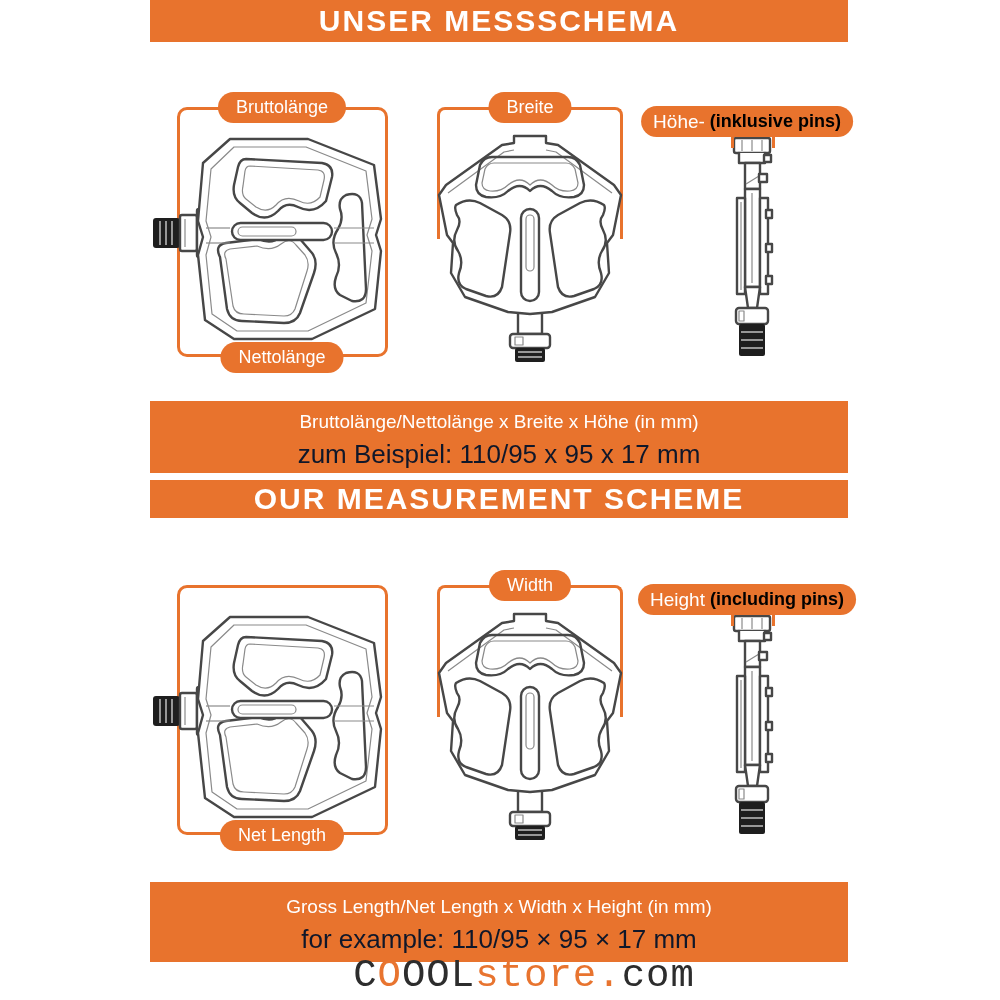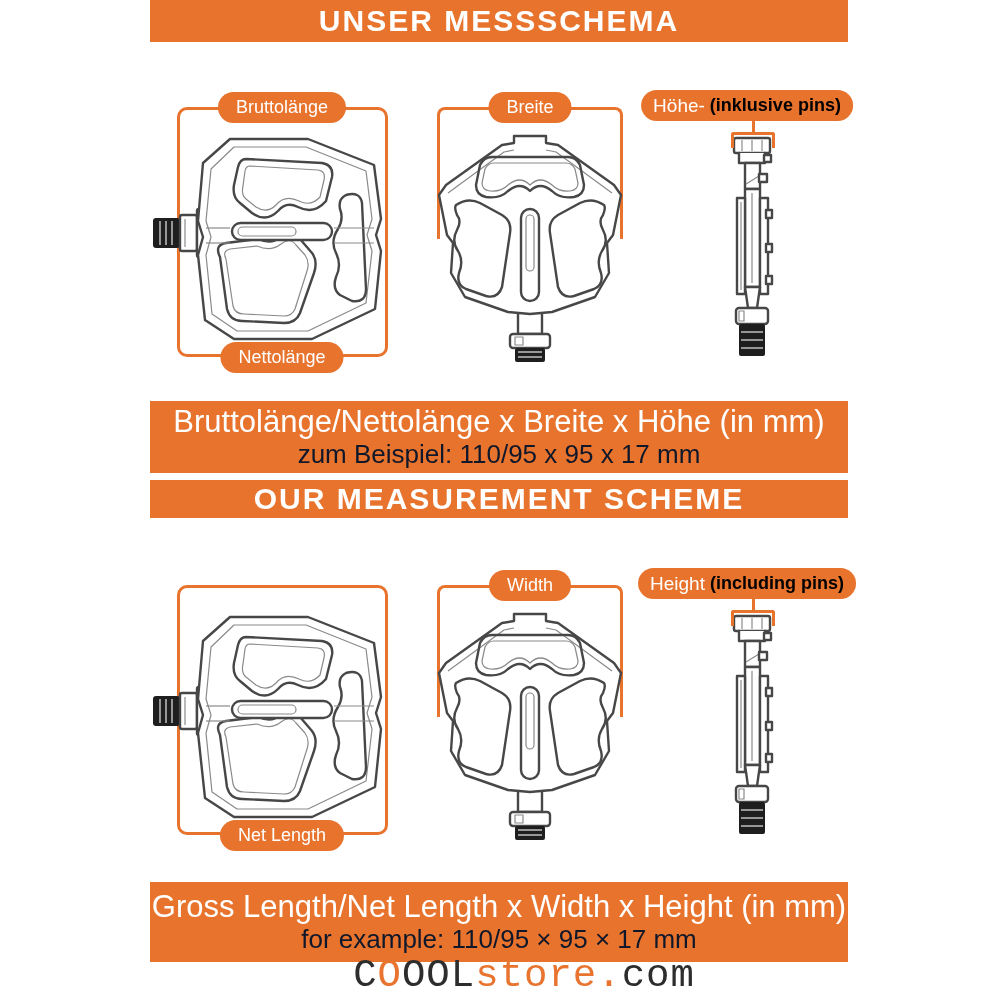--- a/index.html
+++ b/index.html
@@ -2,28 +2,28 @@
 <html><head>
 <meta charset="utf-8">
 <style>
   html,body{margin:0;padding:0;background:#ffffff;}
   .canvas{position:relative;width:1000px;height:1000px;background:#fff;overflow:hidden;
           font-family:"Liberation Sans",sans-serif;}
   
   .banner{position:absolute;left:150px;width:698px;background:#E8732D;display:flex;
           flex-direction:column;align-items:center;justify-content:center;}
   .banner-title{height:42px;color:#ffffff;font-weight:800;font-size:30px;letter-spacing:2px;}
-  .formula .f1{color:#ffffff;font-size:31px;line-height:34px;white-space:nowrap;}
+  .formula .f1{color:#ffffff;font-size:19px;line-height:34px;white-space:nowrap;}
   .formula .f2{color:#0f172a;font-size:26px;line-height:30px;white-space:nowrap;}
   
   .pill{position:absolute;transform:translateX(-50%);height:31px;background:#E8732D;
         border-radius:16px;display:inline-flex;align-items:center;gap:5px;padding:0 18px;
         color:#ffffff;font-size:18px;white-space:nowrap;z-index:3;}
   .pill .note{color:#000000;font-weight:700;font-size:18px;}
-  .pill-small{font-size:19px;padding:0 12px;}
+  .pill-small{font-size:19px;padding:0 12px;margin-top:16px;}
   
   .bracket-rect{position:absolute;border:3px solid #E8732D;border-radius:10px;z-index:1;
                 box-sizing:border-box;}
   .bracket-open{position:absolute;border:3px solid #E8732D;border-bottom:none;
                 border-radius:8px 8px 0 0;z-index:1;box-sizing:border-box;}
   .bracket-tiny{position:absolute;border:3px solid #E8732D;border-bottom:none;
                 border-radius:3px 3px 0 0;z-index:4;box-sizing:border-box;background:transparent;}
   .connector{position:absolute;width:3px;background:#E8732D;z-index:1;}
   .art{position:absolute;z-index:2;}
   

